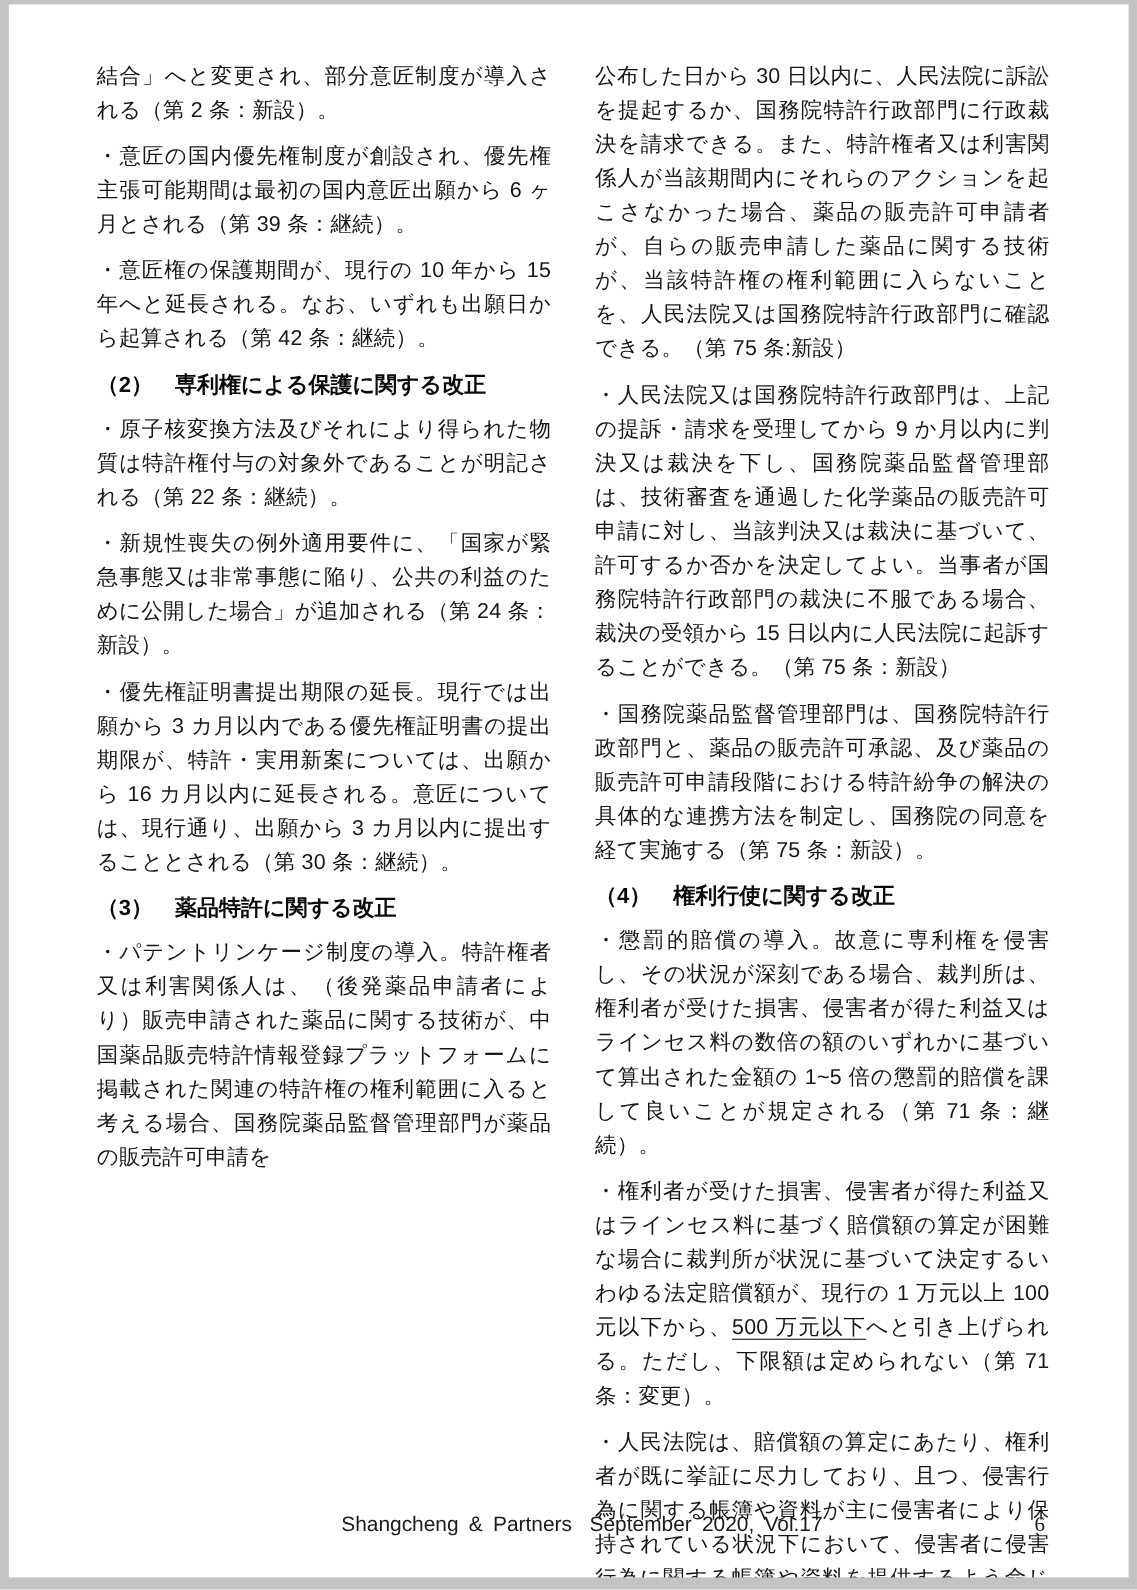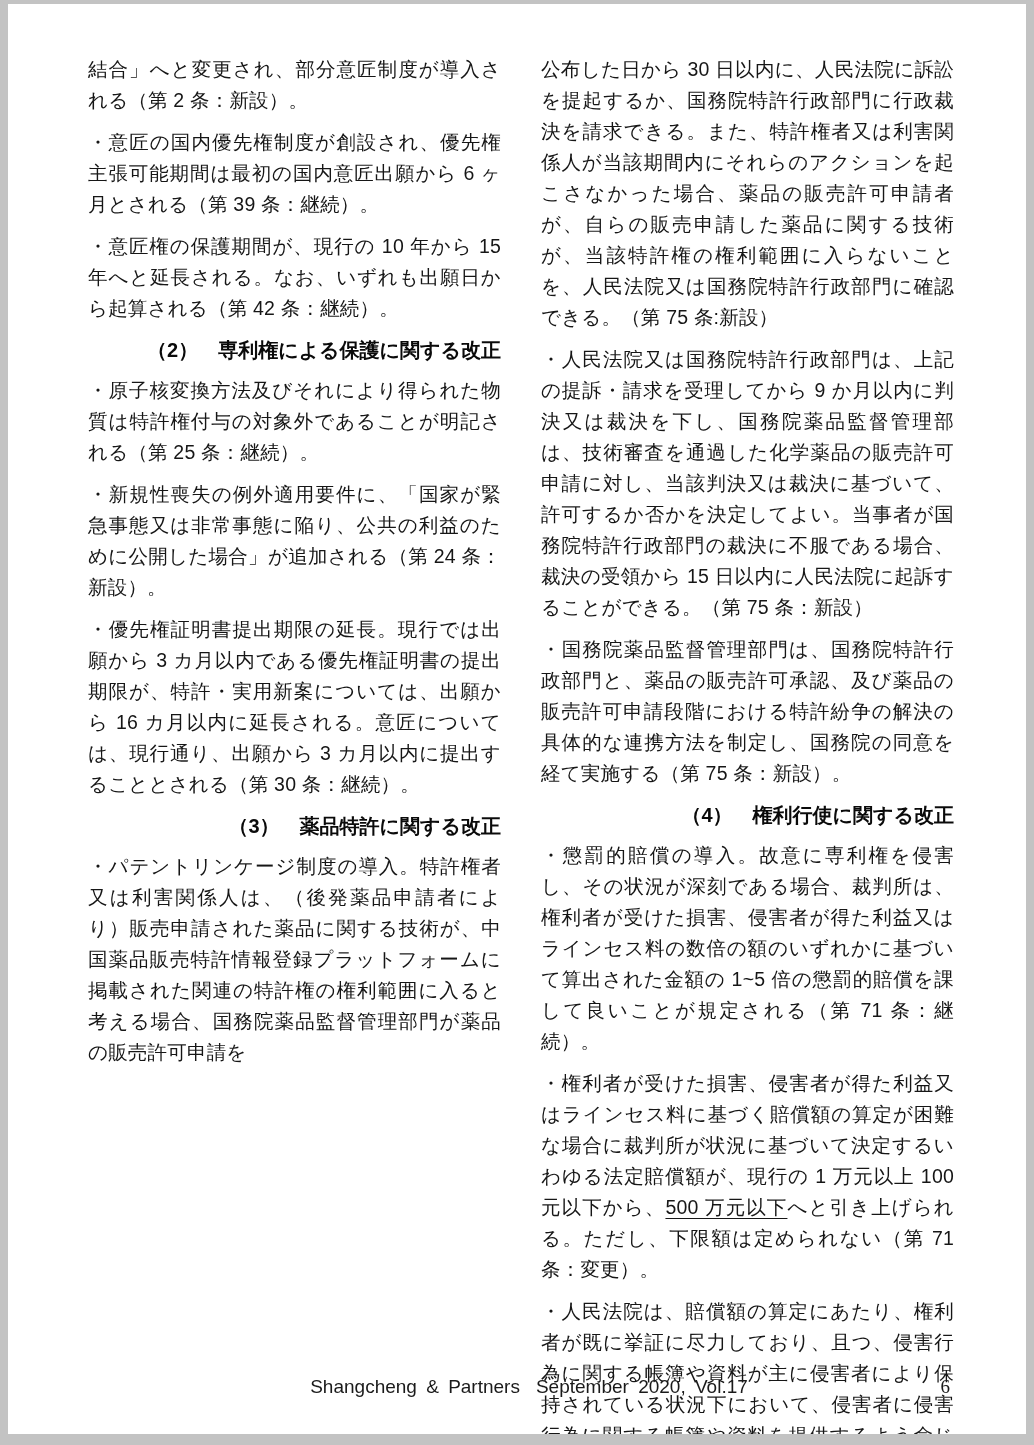--- a/index.html
+++ b/index.html
@@ -40,21 +40,20 @@
     text-align: justify;
     text-justify: inter-character;
     letter-spacing: 0.2px;
   }
   p.heading {
     font-size: 20px;
     line-height: 31px;
     font-weight: bold;
     color: #0a0a0a;
     margin: 7px 0 9px 0;
-    text-align: right;
   }
   .u {
     text-decoration: underline;
     text-underline-offset: 4px;
   }
   .footer {
     position: absolute;
     left: 12px;
     top: 1372px;
     width: 1018px;
@@ -81,21 +80,21 @@
 <body>
 
 <div class="page">
 
   <div class="columns">
     <div class="col">
         <p class="body">結合」へと変更され、部分意匠制度が導入される（第 2 条：新設）。</p>
         <p class="body">・意匠の国内優先権制度が創設され、優先権主張可能期間は最初の国内意匠出願から 6 ヶ月とされる（第 39 条：継続）。</p>
         <p class="body">・意匠権の保護期間が、現行の 10 年から 15 年へと延長される。なお、いずれも出願日から起算される（第 42 条：継続）。</p>
         <p class="heading">（2）　専利権による保護に関する改正</p>
-        <p class="body">・原子核変換方法及びそれにより得られた物質は特許権付与の対象外であることが明記される（第 25 条：継続）。</p>
+        <p class="body">・原子核変換方法及びそれにより得られた物質は特許権付与の対象外であることが明記される（第 22 条：継続）。</p>
         <p class="body">・新規性喪失の例外適用要件に、「国家が緊急事態又は非常事態に陥り、公共の利益のために公開した場合」が追加される（第 24 条：新設）。</p>
         <p class="body">・優先権証明書提出期限の延長。現行では出願から 3 カ月以内である優先権証明書の提出期限が、特許・実用新案については、出願から 16 カ月以内に延長される。意匠については、現行通り、出願から 3 カ月以内に提出することとされる（第 30 条：継続）。</p>
         <p class="heading">（3）　薬品特許に関する改正</p>
         <p class="body">・パテントリンケージ制度の導入。特許権者又は利害関係人は、（後発薬品申請者により）販売申請された薬品に関する技術が、中国薬品販売特許情報登録プラットフォームに掲載された関連の特許権の権利範囲に入ると考える場合、国務院薬品監督管理部門が薬品の販売許可申請を</p>
       </div>
     <div class="col">
         <p class="body">公布した日から 30 日以内に、人民法院に訴訟を提起するか、国務院特許行政部門に行政裁決を請求できる。また、特許権者又は利害関係人が当該期間内にそれらのアクションを起こさなかった場合、薬品の販売許可申請者が、自らの販売申請した薬品に関する技術が、当該特許権の権利範囲に入らないことを、人民法院又は国務院特許行政部門に確認できる。（第 75 条:新設）</p>
         <p class="body">・人民法院又は国務院特許行政部門は、上記の提訴・請求を受理してから 9 か月以内に判決又は裁決を下し、国務院薬品監督管理部は、技術審査を通過した化学薬品の販売許可申請に対し、当該判決又は裁決に基づいて、許可するか否かを決定してよい。当事者が国務院特許行政部門の裁決に不服である場合、裁決の受領から 15 日以内に人民法院に起訴することができる。（第 75 条：新設）</p>
         <p class="body">・国務院薬品監督管理部門は、国務院特許行政部門と、薬品の販売許可承認、及び薬品の販売許可申請段階における特許紛争の解決の具体的な連携方法を制定し、国務院の同意を経て実施する（第 75 条：新設）。</p>
         <p class="heading">（4）　権利行使に関する改正</p>

